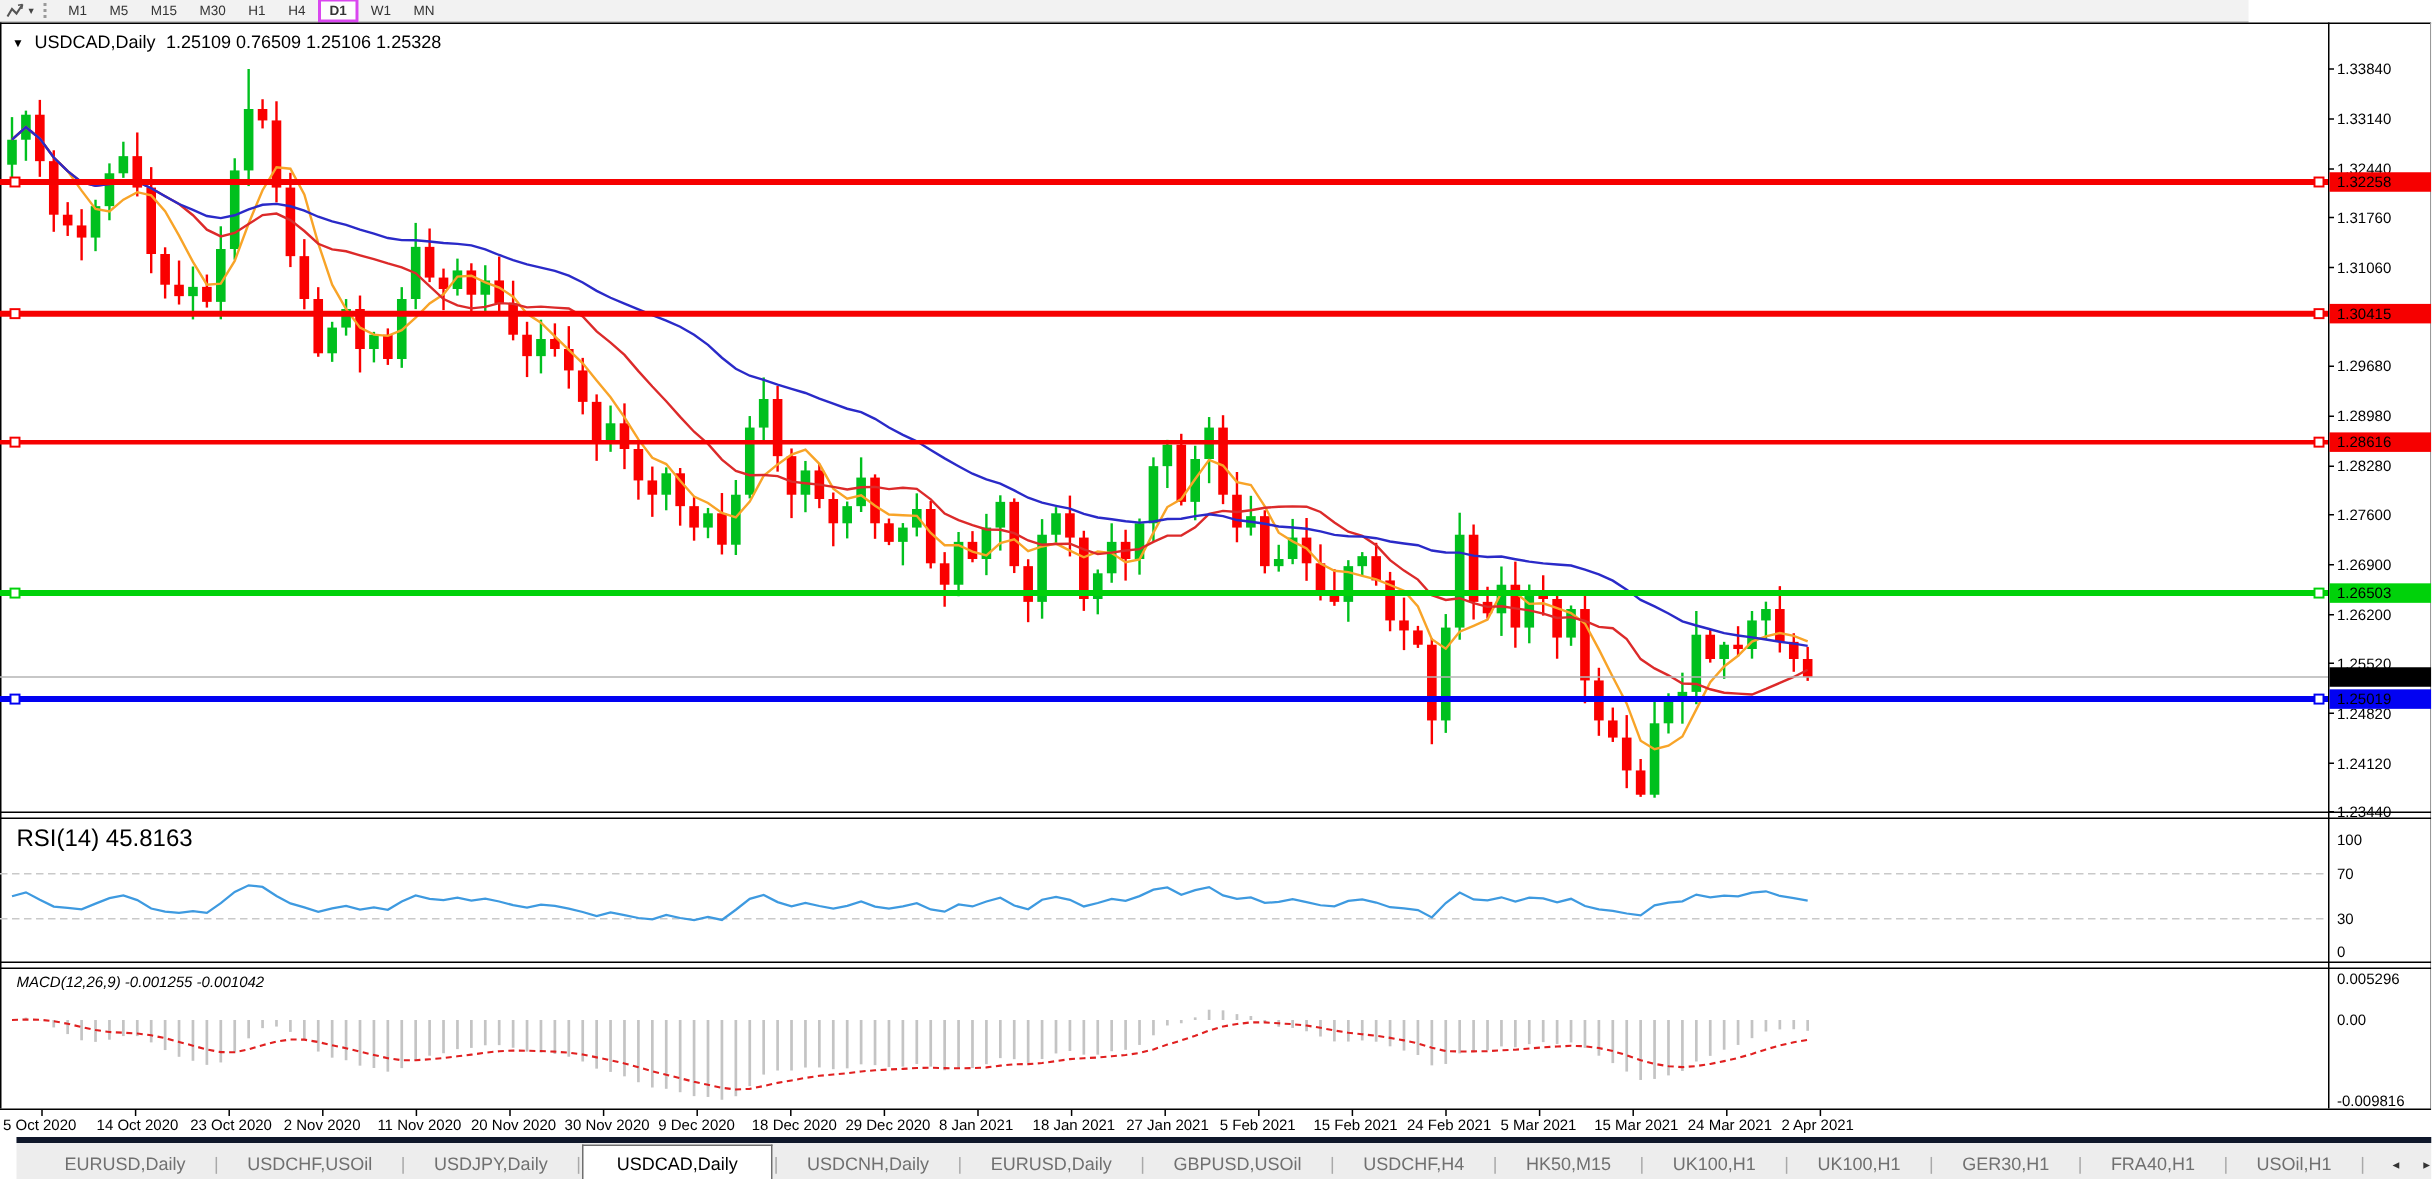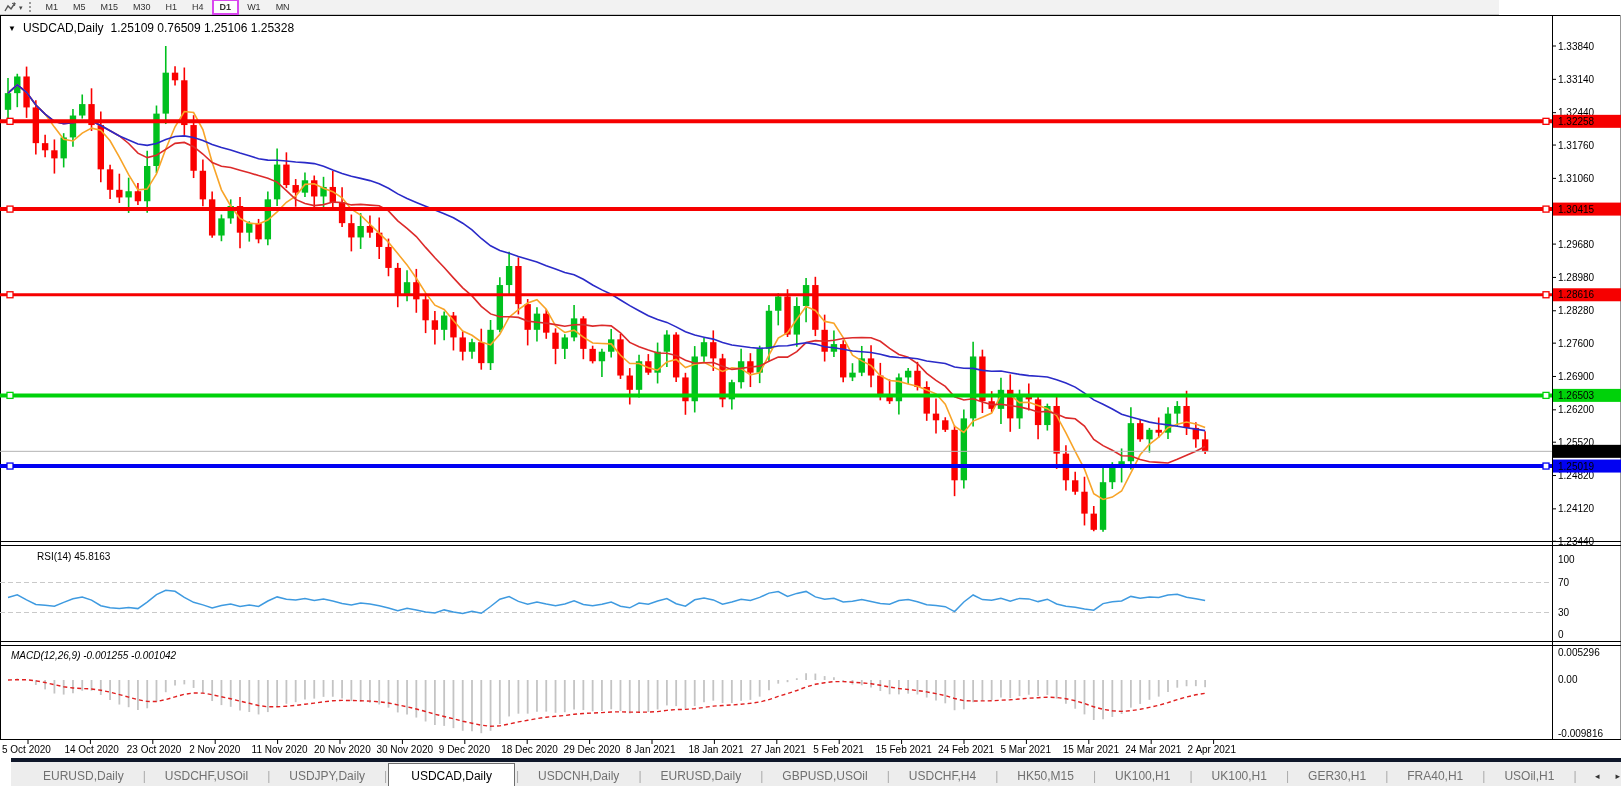--- a/index.html
+++ b/index.html
@@ -12,21 +12,21 @@
   .grip{width:3px;height:10px;border-left:2px dotted #9a9a9a;margin:0 5px 0 2px;}
   #tf-buttons{display:flex;align-items:center;gap:1px;}
   .tfbtn{padding:0 6px;height:12px;line-height:12px;color:#333;border:1px solid transparent;cursor:default;}
   .tfbtn.active{background:#fdfdfd;border:2px solid #d946ef;font-weight:bold;}
   
   #chart-svg{position:absolute;left:0;top:0;}
   svg text{font-family:"Liberation Sans",sans-serif;font-size:10px;fill:#000;}
   
   #chart-title{position:absolute;left:8px;top:21px;font-size:12px;color:#000;display:flex;align-items:center;gap:7px;white-space:nowrap;}
   #chart-title .sym-caret{font-size:8px;color:#000;}
-  #rsi-label{position:absolute;left:11px;top:551px;font-size:10px;color:#000;margin-left:26px;}
+  #rsi-label{position:absolute;left:11px;top:551px;font-size:16px;color:#000;}
   #macd-label{position:absolute;left:11px;top:650px;font-size:10px;color:#000;font-style:italic;}
   
   #tabbar{position:absolute;left:11px;top:758px;width:1621px;height:28px;background:#ededed;
     border-top:4px solid #0f172a;display:flex;align-items:center;font-size:12px;color:#707070;}
   #tabs{display:flex;align-items:center;height:100%;padding-left:14px;white-space:nowrap;overflow:hidden;flex:1;}
   .tab{padding:5px 18px;cursor:pointer;}
   .tab.active{background:#fff;border:1px solid #6e6e6e;border-bottom:none;color:#000;padding:5px 22px 7px 22px;}
   .tsep{color:#a9a9a9;padding:0 1px;}
   #tab-arrows{display:flex;align-items:center;gap:16px;padding:0 12px 0 4px;font-size:9px;color:#333;}
   #tab-arrows span{cursor:pointer;}

